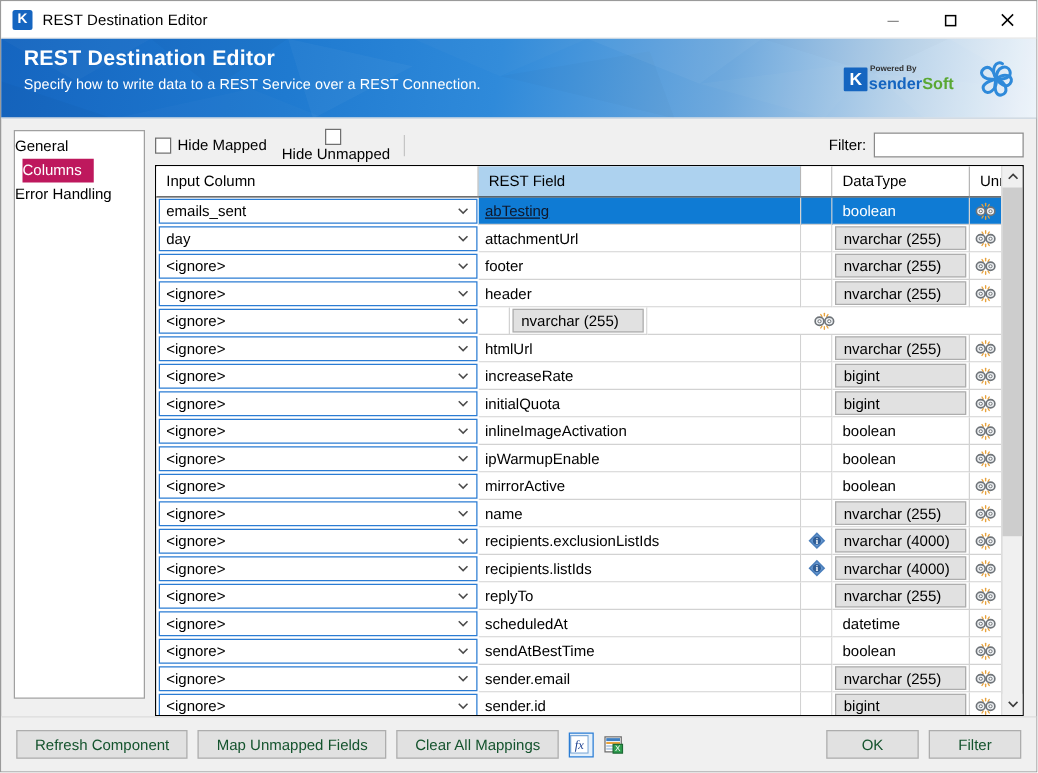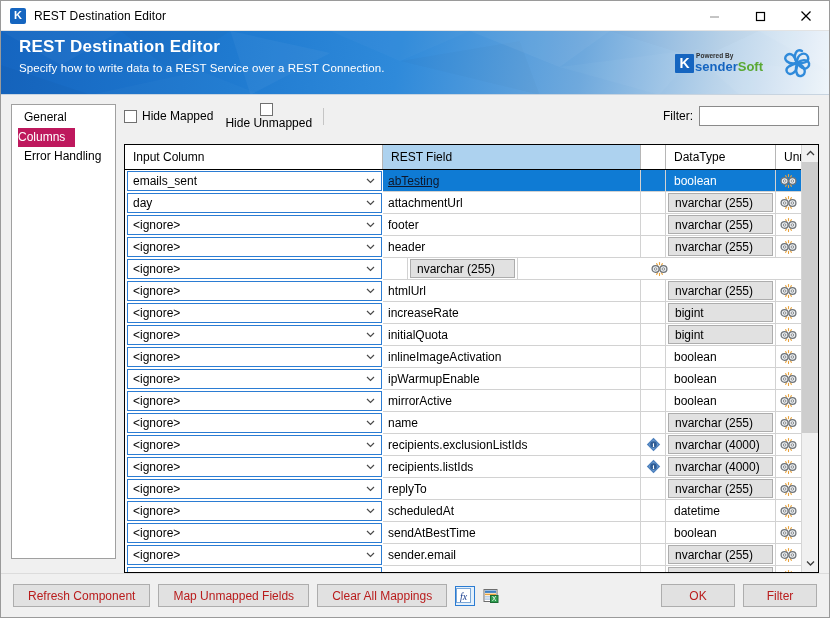--- a/index.html
+++ b/index.html
@@ -76,42 +76,42 @@
   
   .body-area { flex: 1; display: flex; padding: 9px 10px 0 10px; gap: 8px; min-height: 0; }
 
   .sidebar {
     width: 105px; min-width: 105px;
     background: #fff; border: 1px solid #a0a0a0;
     padding: 3px 0 0 0; height: 455px;
   }
   .side-item { font-size: 12px; padding: 1px 6px; color: #000; line-height: 17px; white-space: nowrap; }
   .side-item.sel { background: #be185d; color: #fff; display: inline-block; padding-right: 10px; margin-left: 6px; padding-left: 0; }
-  .side-item.plain { padding-left: 12px; }
+  .side-item.plain { padding-left: 0; }
 
   .content { flex: 1; display: flex; flex-direction: column; min-width: 0; }
 
   .toolrow { height: 24px; display: flex; align-items: center; gap: 0; }
   .cb-wrap { display: flex; align-items: center; font-size: 12px; color: #000; cursor: default; }
   .cb {
     width: 13px; height: 13px; border: 1px solid #707070; background: #fff;
     margin-right: 5px; display: inline-block;
   }
   .cb-wrap + .cb-wrap { margin-left: 12px; flex-direction: column; }
   .sep { width: 1px; height: 17px; background: #c5c5c5; margin: 0 8px 0 11px; }
   .filter-wrap { margin-left: auto; display: flex; align-items: center; }
   .filter-label { font-size: 12px; color: #000; margin-right: 6px; }
   .filter-input {
     width: 120px; height: 20px; border: 1px solid #8a8a8a; background: #fff;
     font-family: "Liberation Sans", sans-serif; font-size: 12px; padding: 0 3px; outline: none;
   }
 
   
   .grid-outer {
-    flex: 1; margin-top: 16px; border: 1px solid #000; background: #fff;
+    flex: 1; margin-top: 4px; border: 1px solid #000; background: #fff;
     display: flex; flex-direction: column; min-height: 0; overflow: hidden;
   }
   .grid-scroll-row { flex: 1; display: flex; min-height: 0; }
   .grid-main { flex: 1; display: flex; flex-direction: column; min-width: 0; overflow: hidden; }
 
   .hdr { display: flex; height: 25px; min-height: 25px; background: #fff; border-bottom: 1px solid #000; }
   .hdr > div {
     font-size: 12px; color: #000; display: flex; align-items: center;
     padding-left: 8px; border-right: 1px solid #b6b6b6; background: #fff;
   }
@@ -167,21 +167,21 @@
   .vs-track { flex: 1; position: relative; }
   .vs-thumb { position: absolute; left: 0; right: 0; top: 0; height: 69%; background: #cdcdcd; }
 
   
   .footer {
     height: 44px; min-height: 44px; display: flex; align-items: center;
     padding: 0 12px; gap: 8px; background: #f0f0f0; border-top: 1px solid #dcdcdc;
   }
   .btn {
     height: 23px; min-width: 64px; padding: 0 12px;
-    background: #e1e1e1; border: 1px solid #adadad; color: #b91c1c;
+    background: #e1e1e1; border: 1px solid #adadad; color: #14532d;
     font-family: "Liberation Sans", sans-serif; font-size: 12px;
     display: flex; align-items: center; justify-content: center;
   }
   .btn.wide { padding: 0 14px; }
   .btn.ok { min-width: 74px; }
   .iconbtn {
     width: 20px; height: 20px; display: flex; align-items: center; justify-content: flex-start;
     background: #f0f0f0;
   }
   .iconbtn.focused { border: 1px solid #2b7cd3; background: #e4f0fb; }

